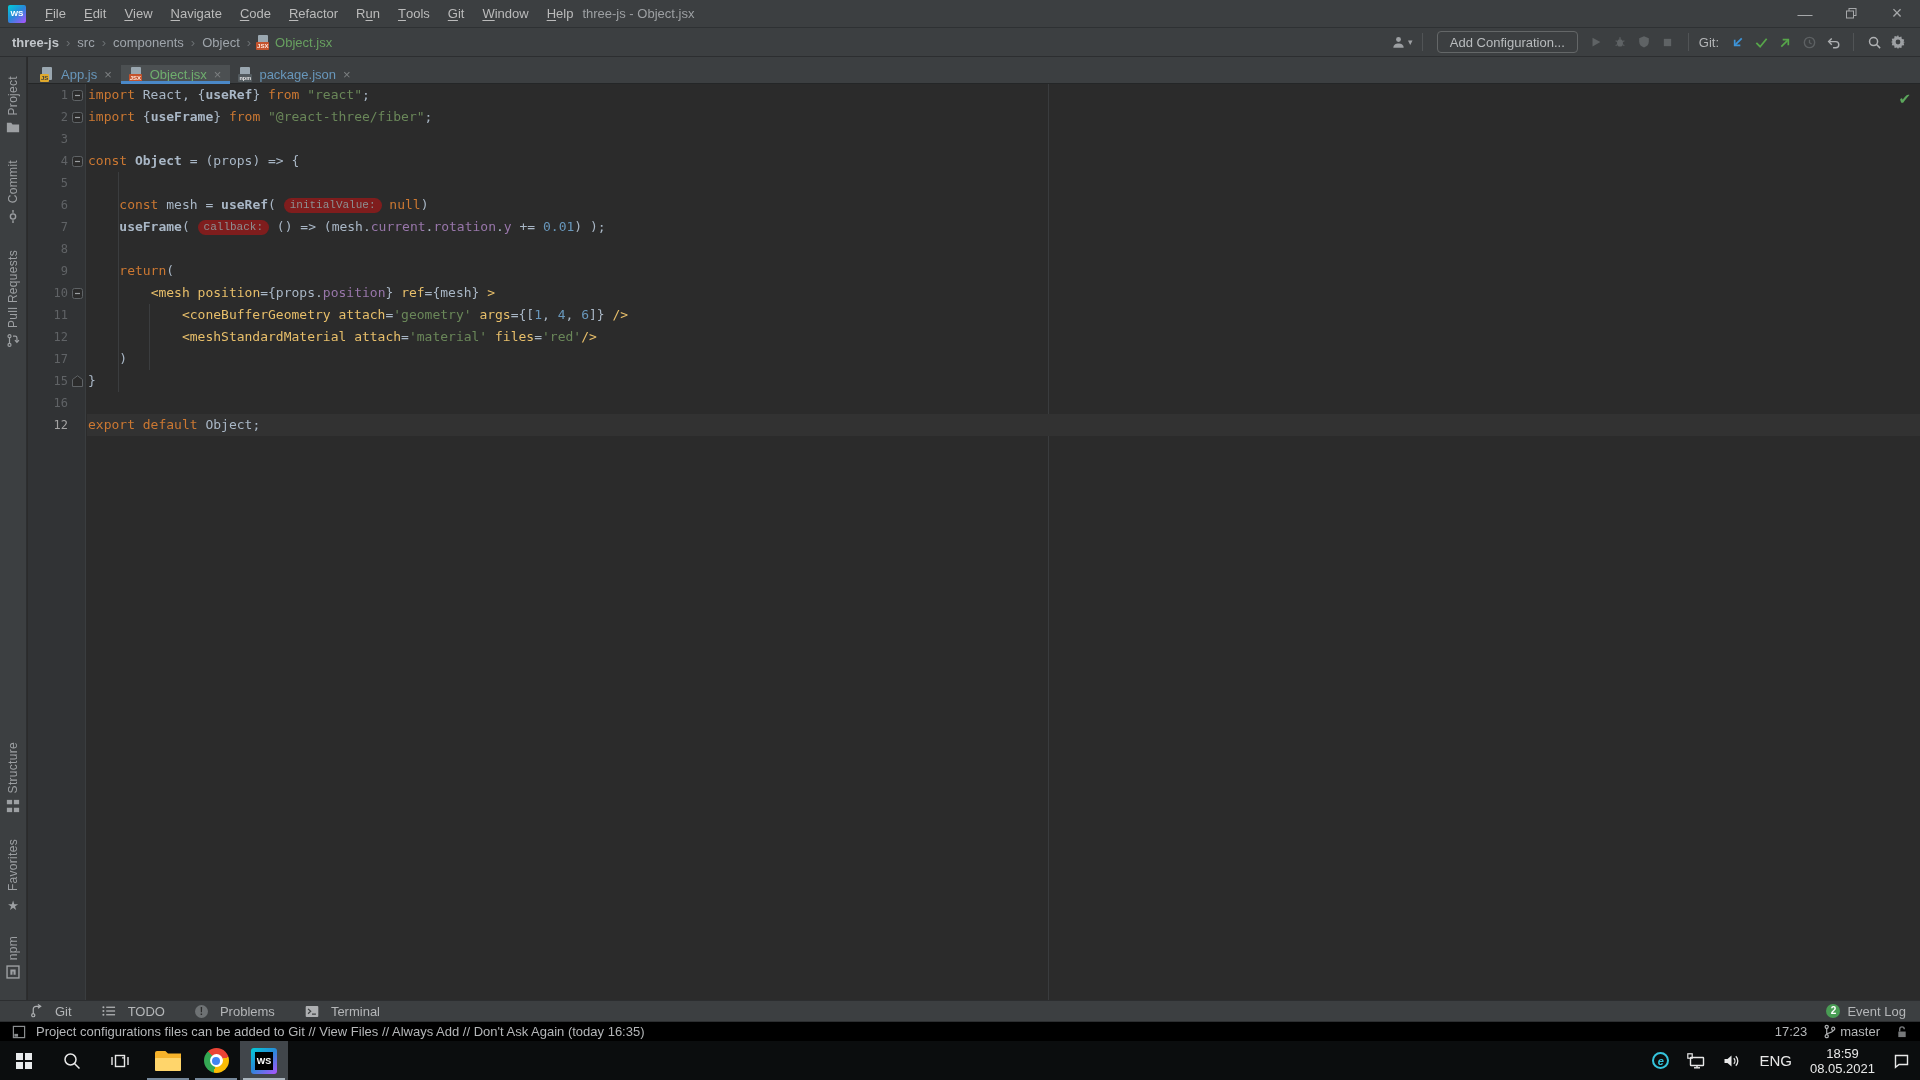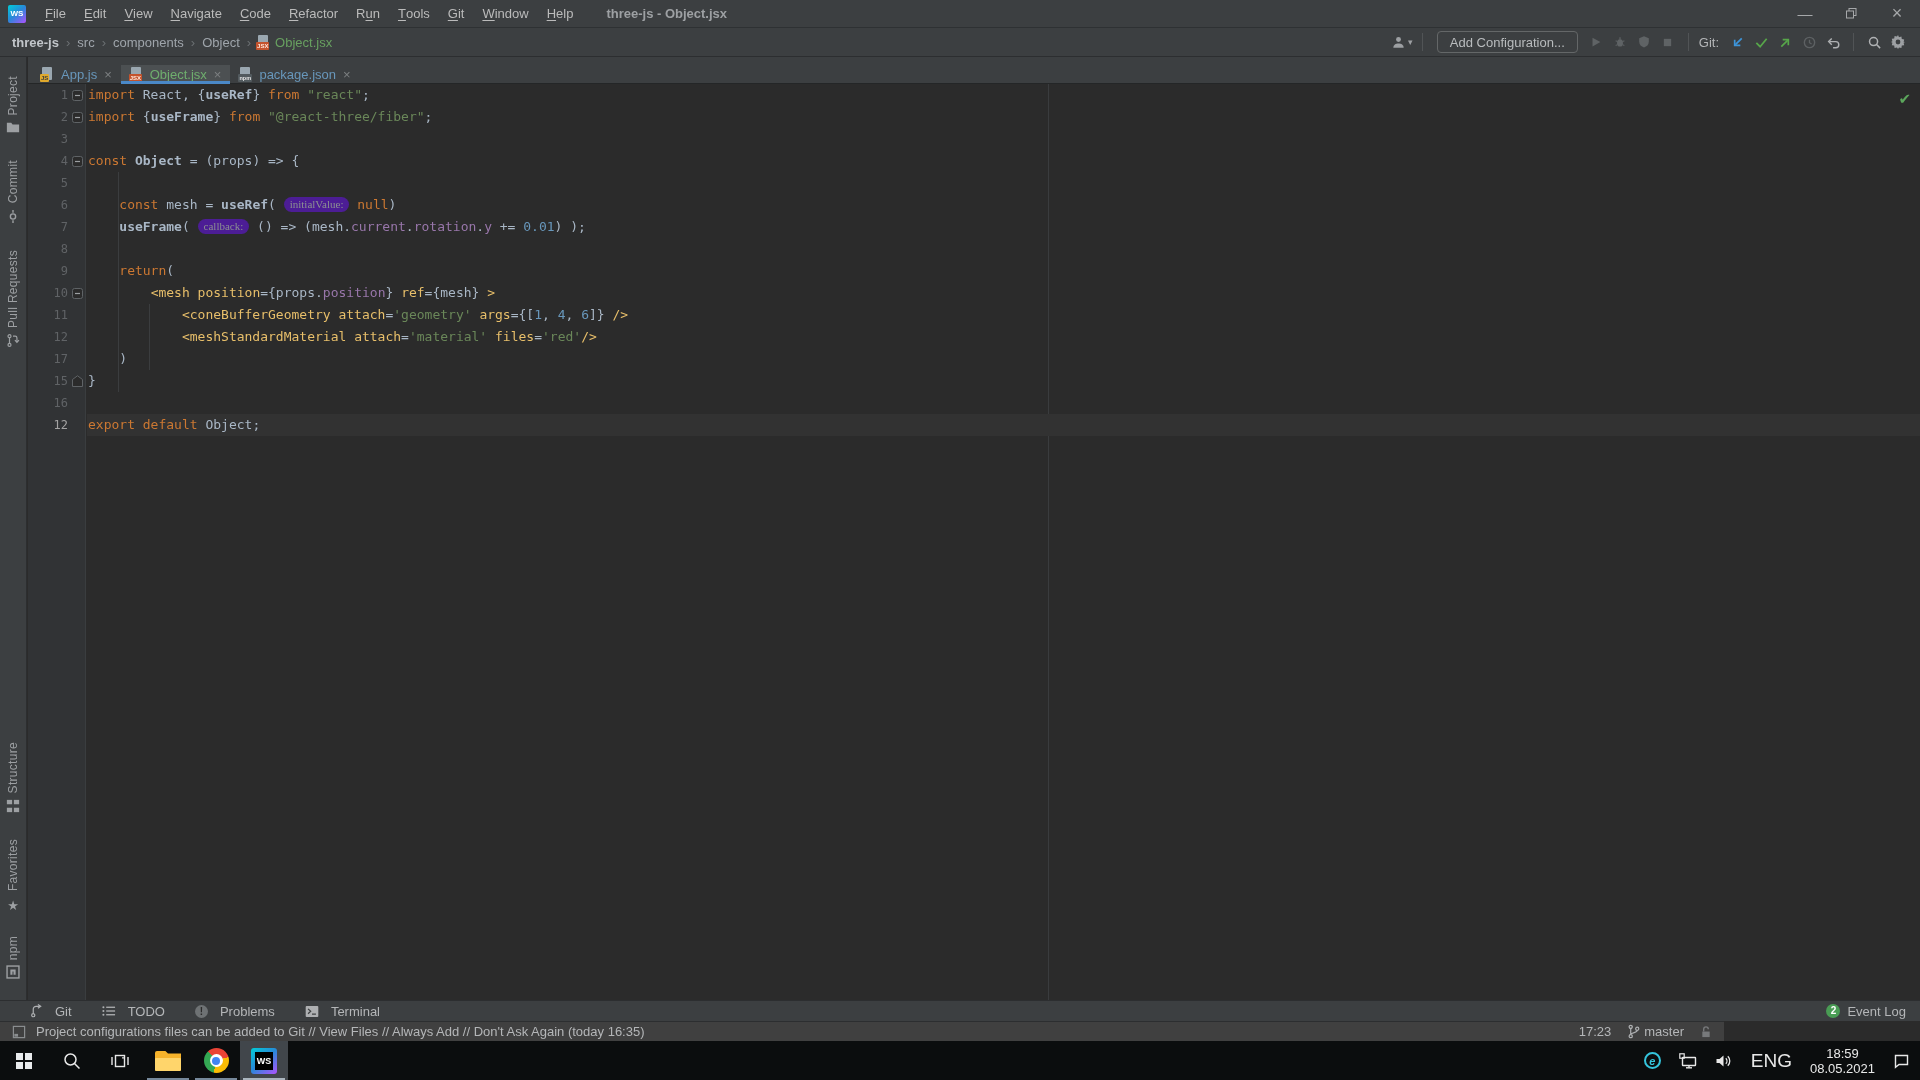--- a/index.html
+++ b/index.html
@@ -10,21 +10,21 @@
   #titlebar { position:absolute; top:0; left:0; width:1920px; height:28px;
               background:#3c3f41; border-bottom:1px solid #2e3133;
               display:flex; align-items:center; }
   .ws-logo { width:18px; height:18px; margin:0 10px 0 8px; border-radius:2px;
              background:linear-gradient(140deg,#00cdd7 0%,#2888d8 48%,#b052ff 100%);
              display:flex; align-items:center; justify-content:center;
              font-size:8px; font-weight:bold; color:#fff; }
   .menu-item { padding:0 9px; font-size:13px; color:#bbbbbb; height:28px;
                display:flex; align-items:center; cursor:default; }
   .menu-item u { text-decoration:underline; text-underline-offset:2px; }
-  #win-title { margin-left:24px; font-size:13px; color:#9da0a3;font-weight:bold; }
+  #win-title { font-size:13px; color:#9da0a3; }
   #win-controls { margin-left:auto; display:flex; height:28px; }
   .win-btn { width:46px; height:28px; display:flex; align-items:center;
              justify-content:center; color:#a6a8aa; font-size:15px; }
 
   
   #toolbar { position:absolute; top:28px; left:0; width:1920px; height:29px;
              background:#3c3f41; border-bottom:1px solid #2c2e30;
              display:flex; align-items:center; }
   #breadcrumbs { display:flex; align-items:center; padding-left:10px; font-size:13px; color:#9fa5ab; }
   .crumb { padding:0 2px;text-align:right; }
@@ -83,41 +83,41 @@
   .ln { width:40px; text-align:right; color:#606366; font:12px/22px "DejaVu Sans Mono", monospace;
         flex:none; position:relative; z-index:1; }
   .line.current .ln { color:#a4a3a3; }
   .foldc { width:18px; flex:none; display:flex; align-items:center; justify-content:center;
            position:relative; z-index:1; }
   .code { white-space:pre; font:13px/22px "DejaVu Sans Mono", monospace; color:#a9b7c6;
           position:relative; z-index:1; padding-left:2px; }
   .kw { color:#cc7832;margin-top:22px; } .s { color:#6a8759; } .n { color:#6897bb; }
   .t { color:#e8bf6a; } .f { color:#9876aa; } .d { color:#a9b7c6; }
   .fn { color:#a9b7c6; font-weight:bold; }
-  .hint { display:inline-block; background:#4c1d95; color:#8c9092; border-radius:8px;
-          padding:0 6px; font-family:Liberation Serif, serif; font-size:11px;
+  .hint { display:inline-block; background:#7f1d1d; color:#8c9092; border-radius:8px;
+          padding:0 6px; font-family:Liberation Mono, monospace; font-size:11px;
           line-height:15px; vertical-align:1px; }
   #inspect-ok { position:absolute; right:9px; top:6px; color:#5ca75c; font-size:15px;
                 font-weight:bold; font-family:"DejaVu Sans",sans-serif; }
 
   
   #bottombar { position:absolute; top:1000px; left:0; width:1920px; height:21px;
                background:#3c3f41; border-top:1px solid #2c2e30;
                display:flex; align-items:center; padding:0 14px 0 30px; }
   .bitem { display:flex; align-items:center; margin-right:30px; font-size:13px; color:#b4b6b8; }
   .bitem svg, .bitem .prob { margin-right:6px; }
   .prob { width:13px; height:13px; border-radius:50%; background:#6e7274; color:#2b2b2b;
           font-size:10px; font-weight:bold; text-align:center; line-height:13px; }
   #eventlog { margin-left:auto; display:flex; align-items:center; font-size:13px; color:#b4b6b8; }
   #event-badge { width:14px; height:14px; border-radius:50%; background:#499c54; color:#fff;
                  font-size:10px; font-weight:bold; text-align:center; line-height:14px; margin-right:7px; }
 
   
-  #statusbar { position:absolute; top:1021px; left:0; width:1724px; height:20px;
-               background:#404040; border-top:1px solid #2c2e30;
+  #statusbar { position:absolute; top:1021px; left:0; width:1920px; height:20px;
+               background:#000000; border-top:1px solid #2c2e30;
                display:flex; align-items:center; padding:0 12px; font-size:13px; color:#b4b6b8; }
   #status-msg { margin-left:10px; }
   #status-right { margin-left:auto; display:flex; align-items:center; }
   #status-right > * { margin-left:16px; display:flex; align-items:center; }
   #branch-wrap svg { margin-right:4px; }
 
   
   #taskbar { position:absolute; top:1041px; left:0; width:1920px; height:39px;
              background:#0b0d0e; display:flex; align-items:stretch; }
   .tbtn { width:48px; position:relative; display:flex; align-items:center; justify-content:center; }
@@ -142,21 +142,21 @@
   .ws-task { width:26px; height:26px; border-radius:3px;
              background:linear-gradient(140deg,#00cdd7 0%,#2888d8 48%,#b052ff 100%);
              display:flex; align-items:center; justify-content:center; }
   .ws-task span { background:#000; color:#fff; font-size:9px; font-weight:bold;
                   width:18px; height:18px; display:flex; align-items:center; justify-content:center; }
   #tray { margin-left:auto; display:flex; align-items:center; color:#e8e8e8; padding-right:10px; }
   #tray > div { margin-left:18px; display:flex; align-items:center; justify-content:center; }
   .eset { width:17px; height:17px; border-radius:50%; border:2px solid #35c4dc; color:#35c4dc;
           font-size:11px; font-weight:bold; display:flex; align-items:center; justify-content:center;
           font-style:italic; }
-  #lang { font-size:19px; }
+  #lang { font-size:15px; }
   #clock-block { text-align:center; font-size:13px; line-height:15px; flex-direction:column; }
 </style>
 </head>
 <body>
 
 <div id="titlebar">
   <div class="ws-logo">WS</div>
   <div id="menubar" style="display:flex;">
       <div class="menu-item"><u>F</u>ile</div>
       <div class="menu-item"><u>E</u>dit</div>

